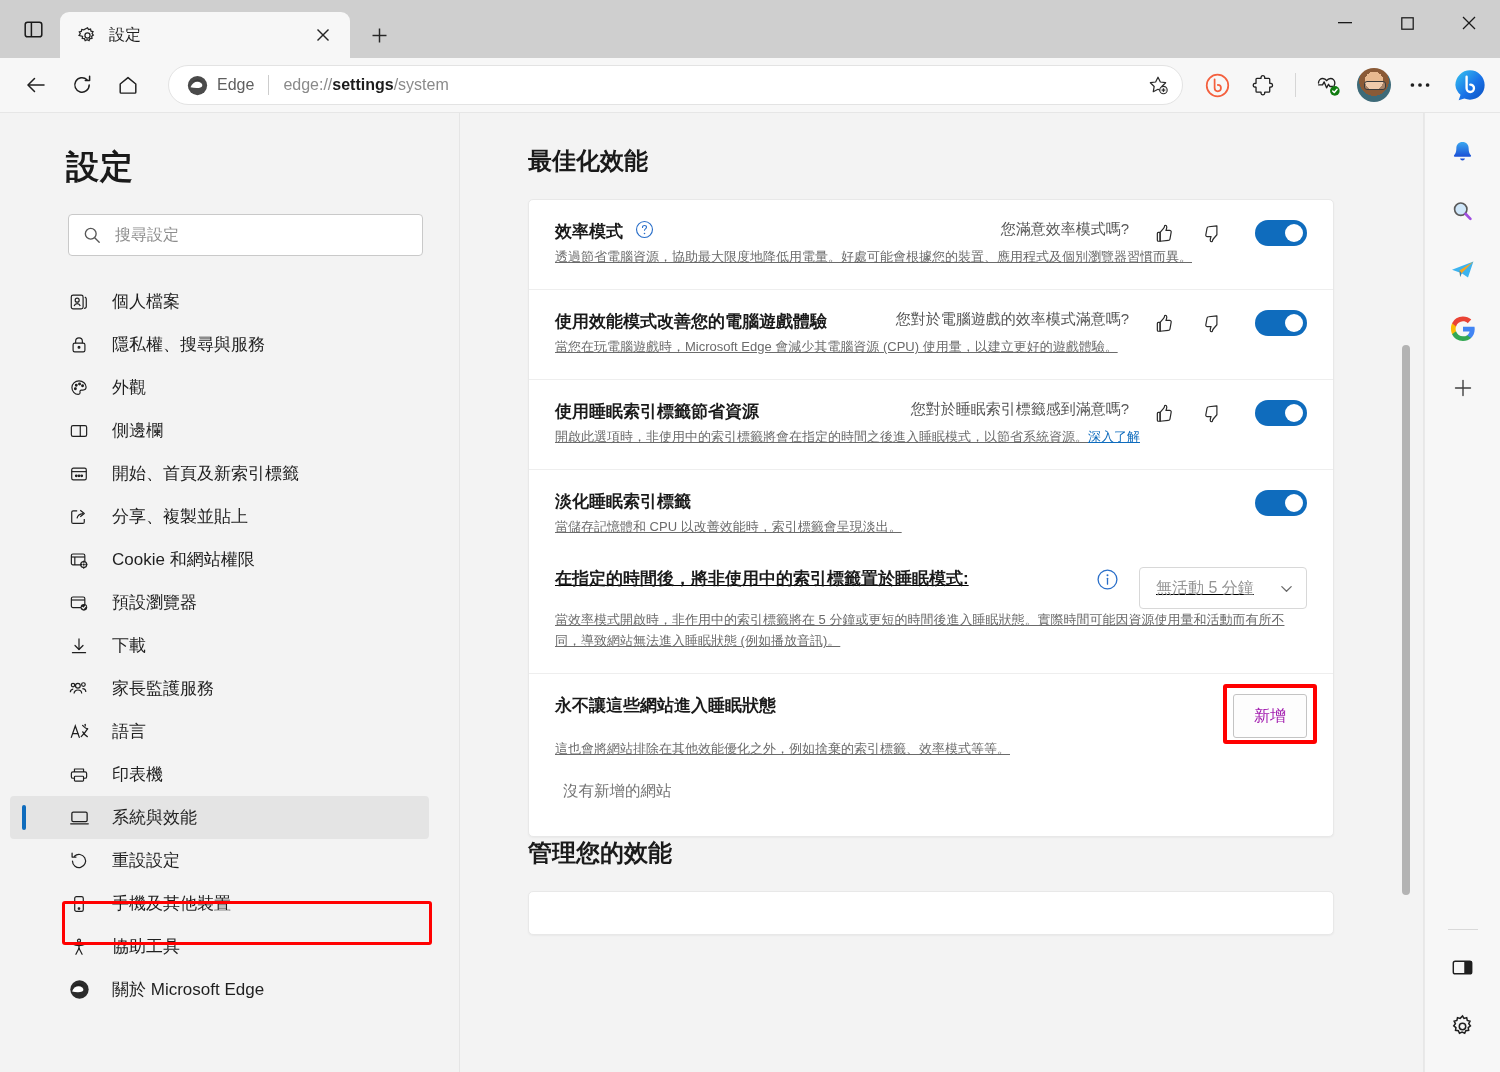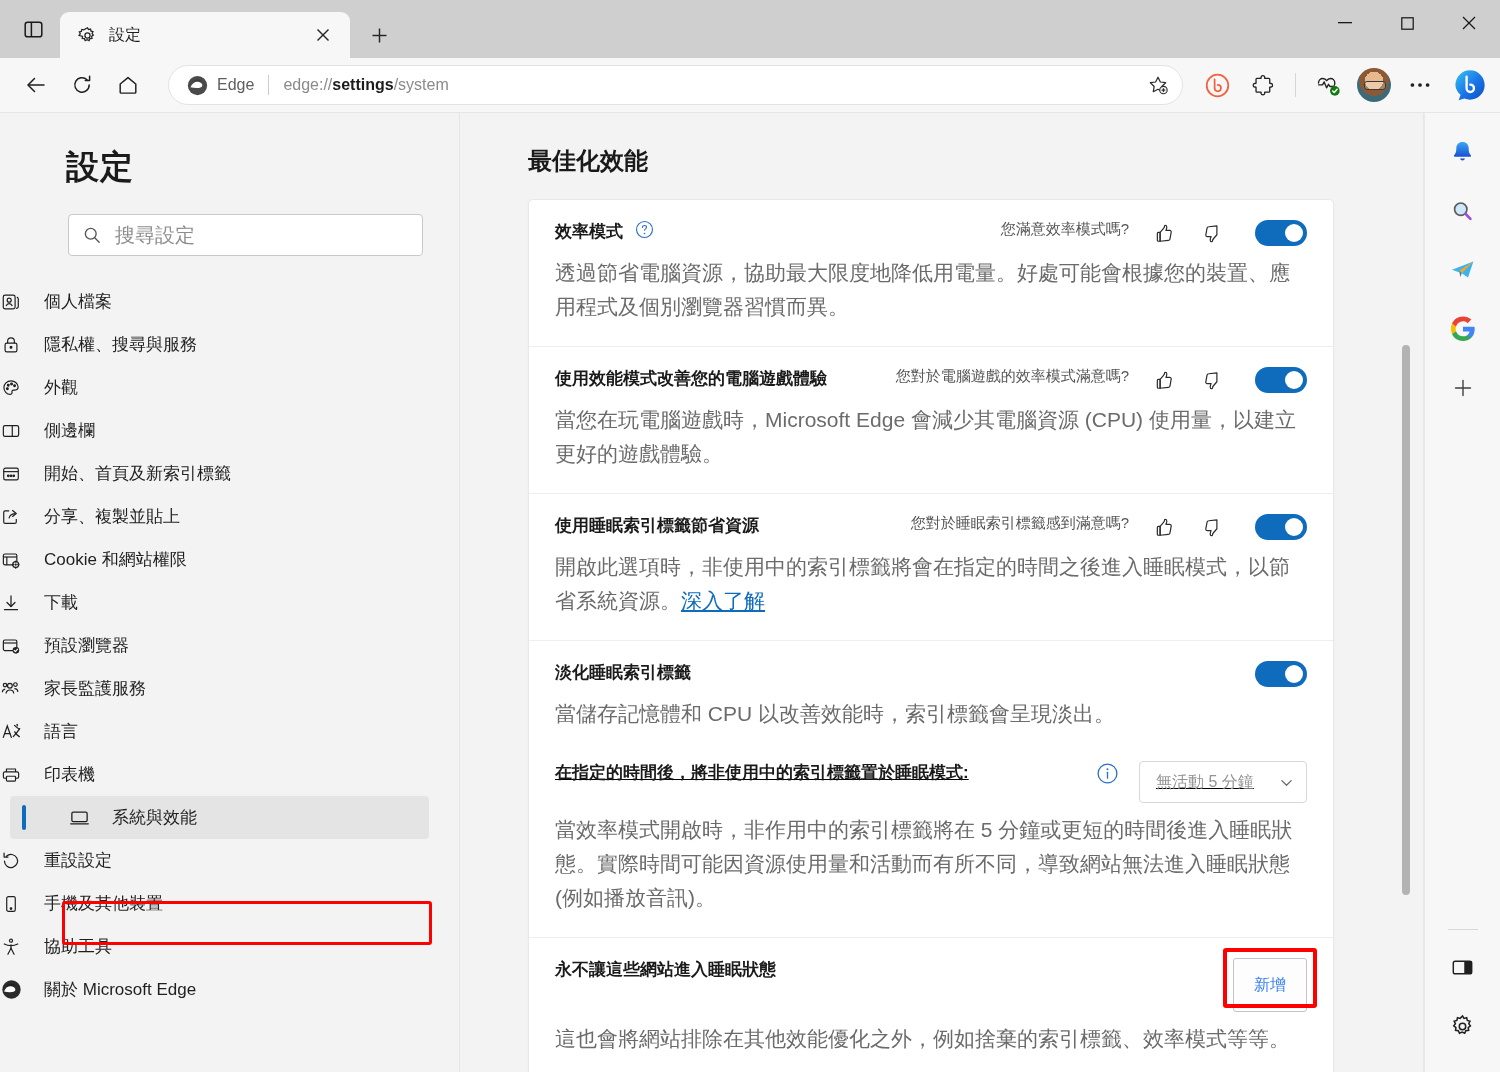--- a/index.html
+++ b/index.html
@@ -134,29 +134,29 @@
     margin: 0 36px 0 68px;
     height: 42px;
     background: #ffffff;
     border: 1px solid #c9c9c9;
     border-radius: 4px;
     display: flex; align-items: center;
     padding: 0 14px; gap: 14px;
   }
   .search-box input {
     border: none; outline: none; flex: 1 1 auto;
-    font-size: 20px; color: #333;
+    font-size: 16px; color: #333;
     font-family: inherit; background: transparent;
   }
   .search-box input::placeholder { color: #8d8d8d; }
   .nav { margin-top: 24px; }
   .nav-item {
     height: 43px;
     display: flex; align-items: center;
-    gap: 22px;
+    padding-left: 68px; gap: 22px;
     position: relative;
     color: #1f1f1f; font-size: 17px;
   }
   .nav-item .ico {
     width: 22px; height: 22px; flex: 0 0 22px;
     display: flex; align-items: center; justify-content: center;
   }
   .nav-item.active {
     background: #e4e4e4;
     margin: 0 30px 0 10px;
@@ -214,43 +214,43 @@
   }
   .toggle {
     width: 52px; height: 26px; border-radius: 13px;
     background: #0f6cbd; position: relative; margin-left: 18px; flex: 0 0 auto;
   }
   .toggle::after {
     content: ""; position: absolute; right: 4px; top: 4px;
     width: 18px; height: 18px; border-radius: 50%; background: #fff;
   }
   .row-desc {
-    font-size: 21px; color: #6b6b6b; line-height: 1.62;
-    margin-top: 10px; max-width: 805px;
+    font-size: 13px; color: #6b6b6b; line-height: 1.62;
+    max-width: 805px; text-decoration: underline;
   }
   .row-desc a { color: #0f6cbd; text-decoration: underline; }
   .helpcircle {
     width: 19px; height: 19px; flex: 0 0 auto;
     display: flex; align-items: center; justify-content: center;
   }
   .dropdown {
     width: 168px; height: 42px;
     border: 1px solid #d8d8d8; border-radius: 4px;
     background: #fff;
     display: flex; align-items: center; justify-content: space-between;
     padding: 0 12px 0 16px; margin-left: 8px; flex: 0 0 auto;
     font-size: 16px; color: #949494;
   }
   .addbtn-wrap { position: relative; margin-left: auto; flex: 0 0 auto; }
   .addbtn {
-    min-width: 74px; height: 54px;
+    min-width: 74px; height: 44px;
     border: 1px solid #c4c4c4; border-radius: 3px;
     background: #fdfdfd;
     display: flex; align-items: center; justify-content: center;
-    font-size: 16px; color: #3b82f6; padding: 0 0;
+    font-size: 16px; color: #a21caf; padding: 0 0;
   }
   .addbtn-redbox {
     position: absolute; left: -10px; top: -10px;
     width: calc(100% + 20px); height: 60px;
     border: 4px solid #ff0000; border-radius: 3px;
     pointer-events: none;
   }
   .empty-note {
     font-size: 15.5px; color: #757575; margin-top: 22px; padding-left: 8px;
   }
@@ -523,39 +523,39 @@
             <circle cx="16.2" cy="16" r="3.3" fill="#f3f3f3"></circle>
             <circle cx="16.2" cy="16" r="1.25" fill="#1f1f1f" stroke="none"></circle>
             <path d="M16.2 12.3v1M16.2 19v.9M12.9 16h1M18.6 16h.9" stroke-width="1.5" stroke-linecap="round"></path>
           </svg>
         </span>
         <span>Cookie 和網站權限</span>
       </div>
 
       <div class="nav-item">
         <span class="ico">
-          <svg width="20" height="20" viewBox="0 0 22 22" fill="none" stroke="#1f1f1f" stroke-width="1.35" stroke-linecap="round" stroke-linejoin="round">
-            <line x1="11" y1="3.2" x2="11" y2="14.6"></line>
-              <polyline points="6.6,10.4 11,14.9 15.4,10.4"></polyline>
-            <line x1="3.8" y1="18.4" x2="18.2" y2="18.4"></line>
-          </svg>
-        </span>
-        <span>下載</span>
-      </div>
-
-      <div class="nav-item">
-        <span class="ico">
           <svg width="20" height="20" viewBox="0 0 22 22" fill="none" stroke="#1f1f1f" stroke-width="1.3">
             <rect x="2.6" y="4.4" width="14.8" height="11.6" rx="1.7"></rect>
               <line x1="2.6" y1="7.7" x2="17.4" y2="7.7"></line>
             <circle cx="16.4" cy="15.8" r="3.6" fill="#1f1f1f" stroke="none"></circle>
             <polyline points="14.6,15.9 15.9,17.2 18.2,14.5" stroke="#f3f3f3" stroke-width="1.4" stroke-linecap="round" stroke-linejoin="round"></polyline>
           </svg>
         </span>
         <span>預設瀏覽器</span>
+      </div>
+
+      <div class="nav-item">
+        <span class="ico">
+          <svg width="20" height="20" viewBox="0 0 22 22" fill="none" stroke="#1f1f1f" stroke-width="1.35" stroke-linecap="round" stroke-linejoin="round">
+            <line x1="11" y1="3.2" x2="11" y2="14.6"></line>
+              <polyline points="6.6,10.4 11,14.9 15.4,10.4"></polyline>
+            <line x1="3.8" y1="18.4" x2="18.2" y2="18.4"></line>
+          </svg>
+        </span>
+        <span>下載</span>
       </div>
 
       <div class="nav-item">
         <span class="ico">
           <svg width="21" height="21" viewBox="0 0 22 22" fill="none" stroke="#1f1f1f" stroke-width="1.25">
             <circle cx="9.3" cy="8.1" r="2.5"></circle>
               <path d="M5.3 16.3c0-2.3 1.8-3.7 4-3.7s4 1.4 4 3.7"></path>
             <circle cx="15.1" cy="6.9" r="1.9"></circle>
               <path d="M14 11.2c2.1 0 3.6 1.3 3.6 3.4"></path>
             <circle cx="4.2" cy="7.4" r="1.8"></circle>

